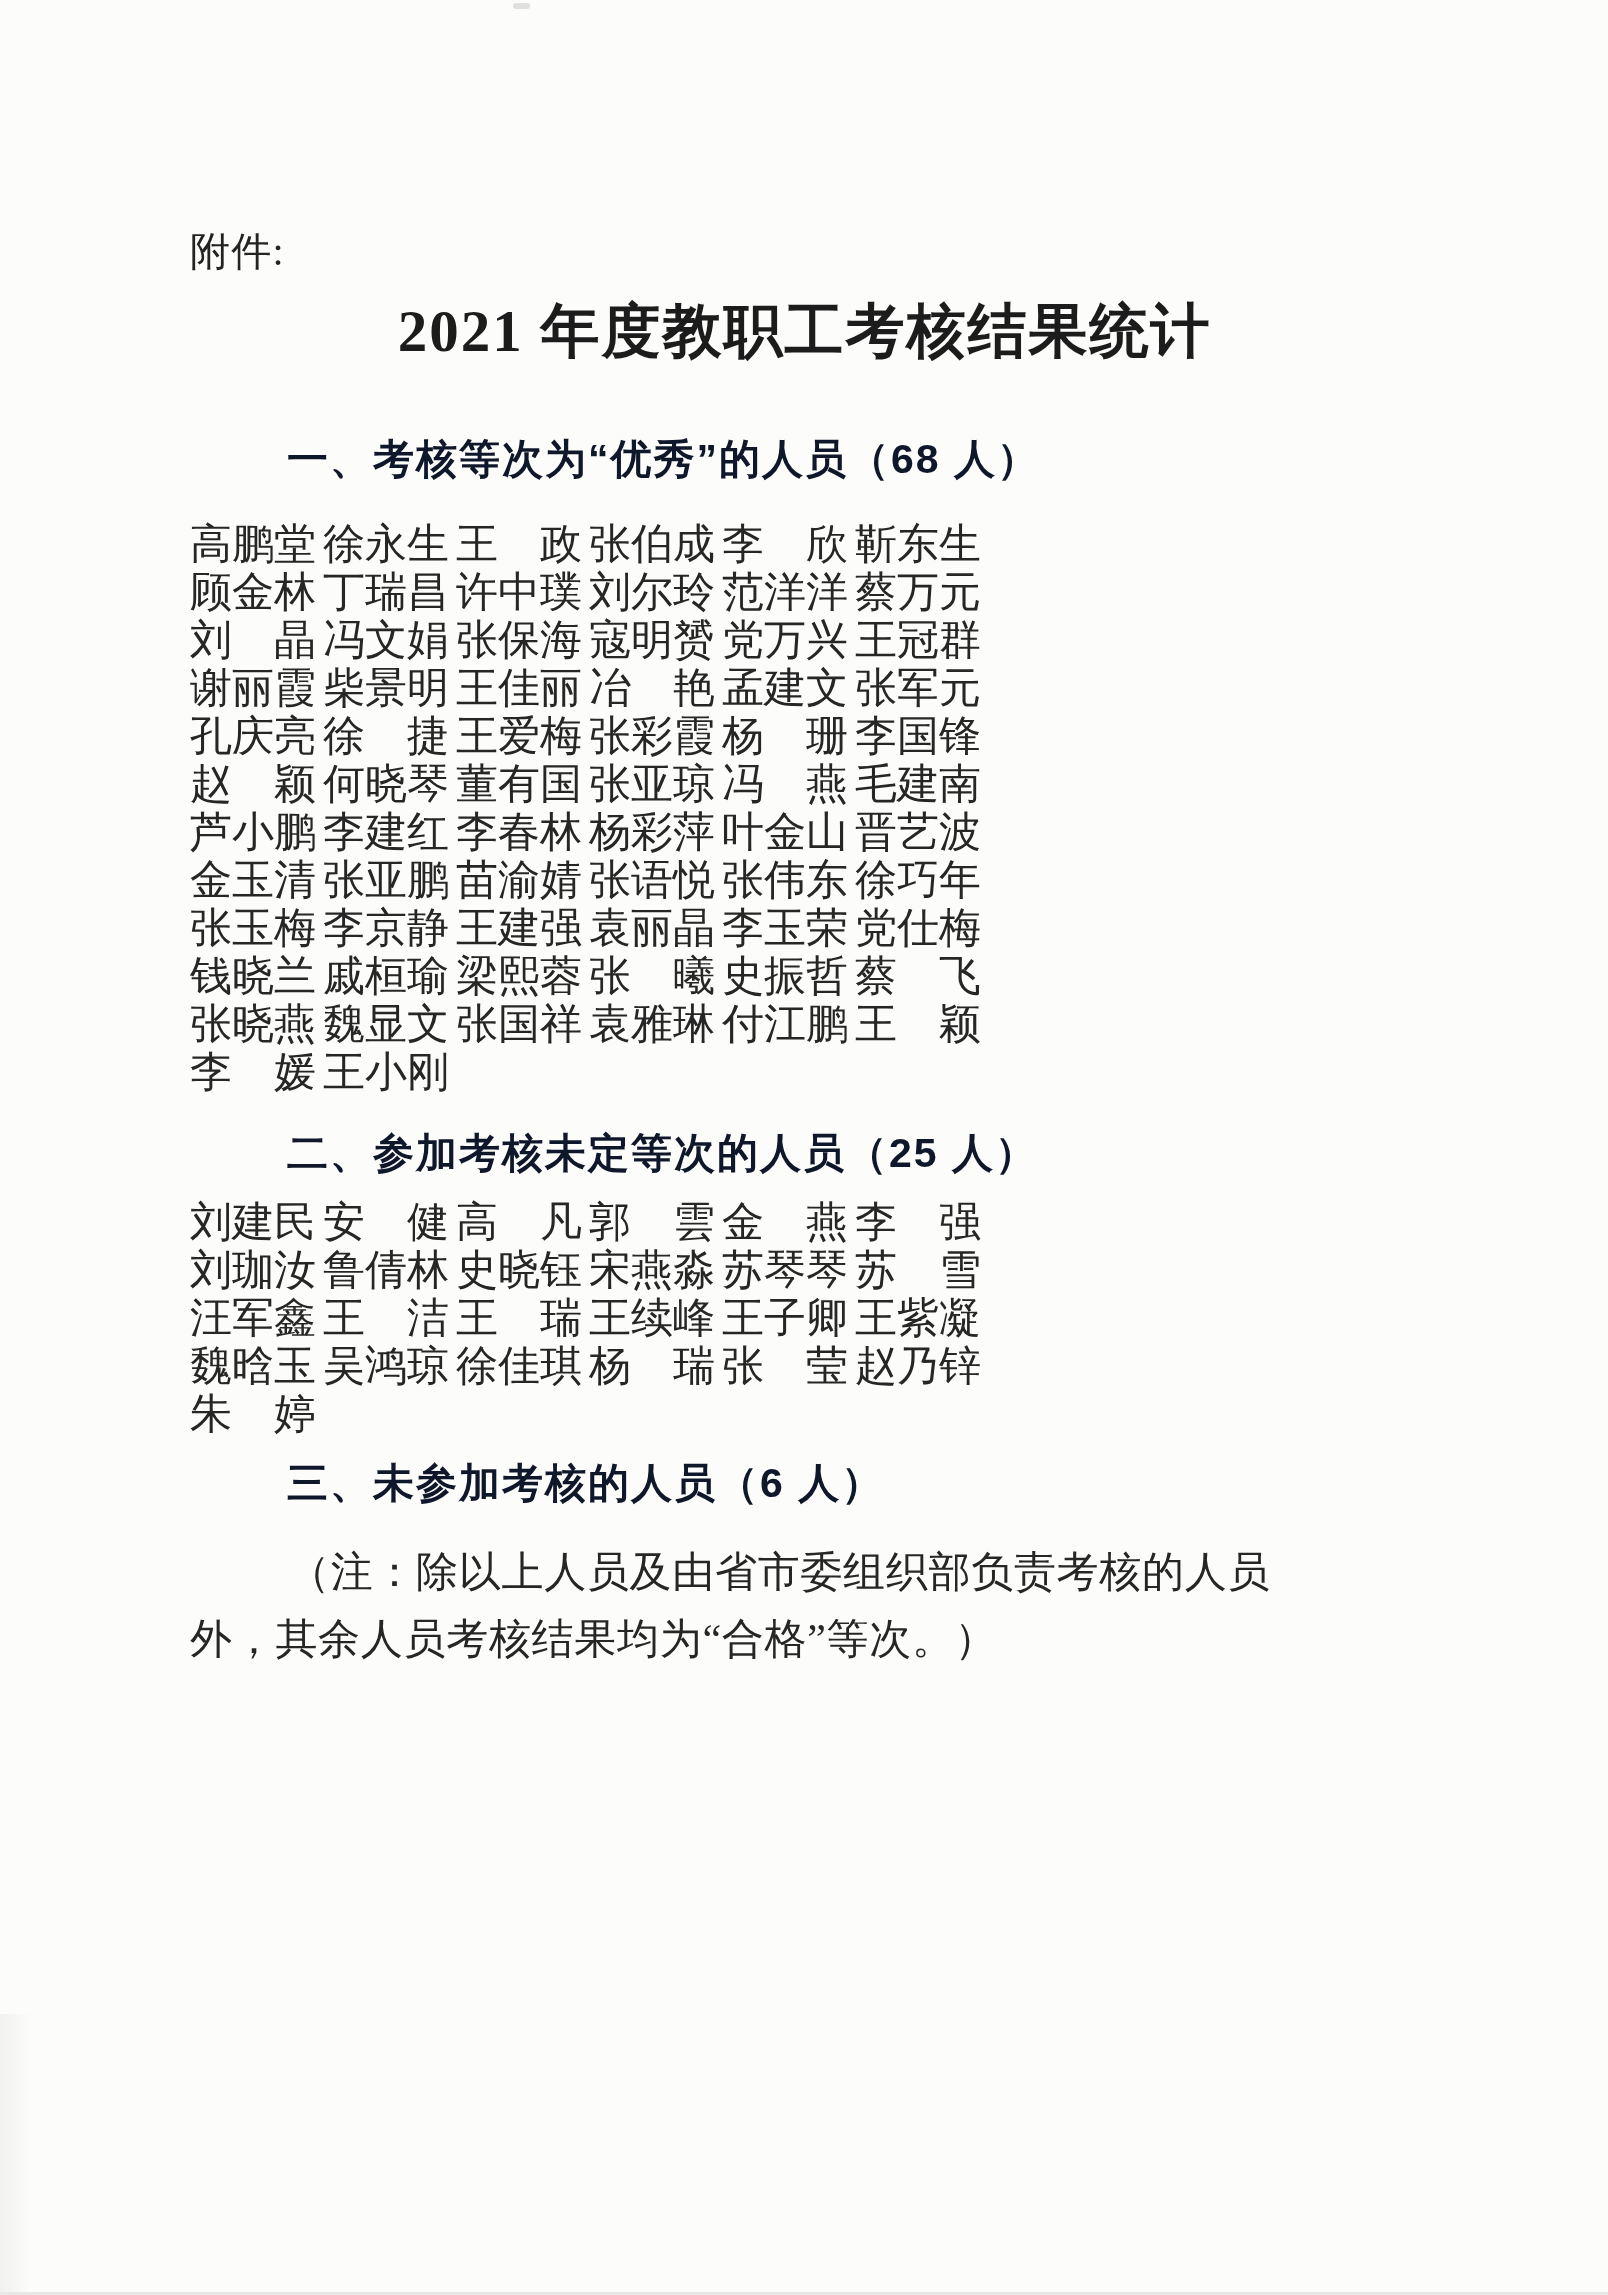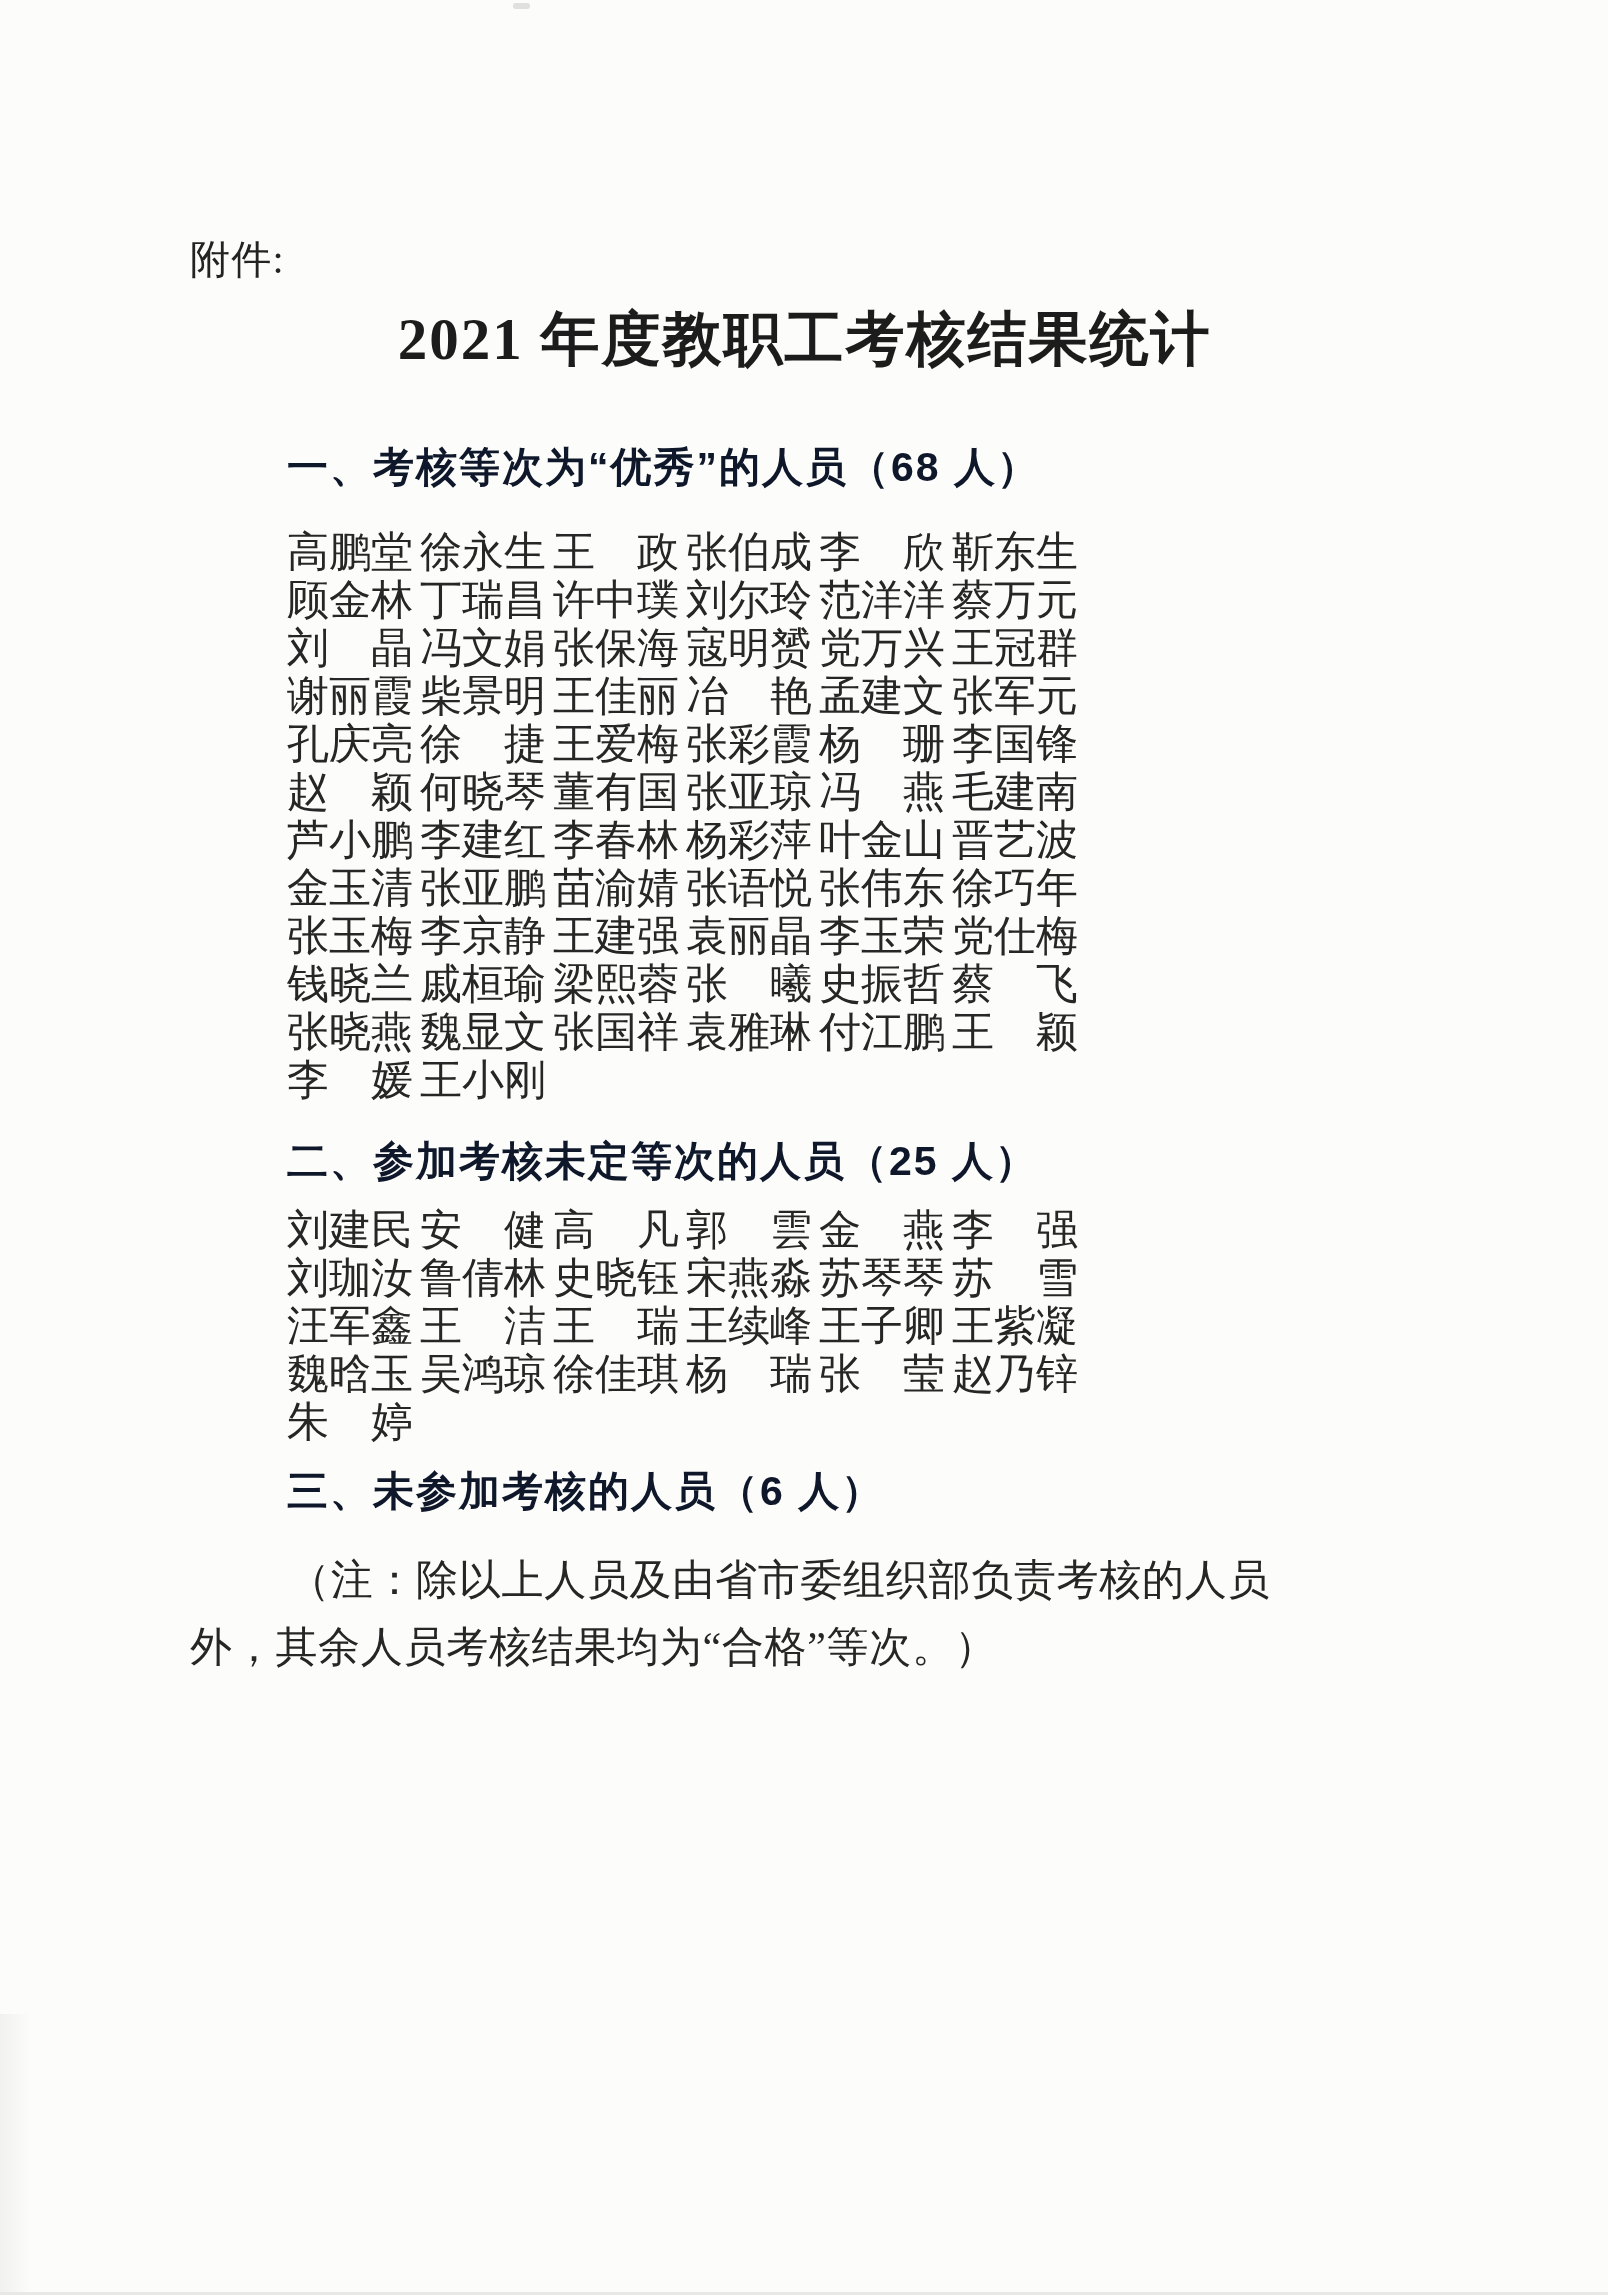--- a/index.html
+++ b/index.html
@@ -40,21 +40,21 @@
     left: 0;
     bottom: 0;
     width: 100%;
     height: 2.7px;
     background: #e8e8e6;
   }
 
   .content {
     position: absolute;
     left: 190px;
-    top: 16px;
+    top: 8px;
     width: 1229px;
   }
 
   .attachment {
     margin-top: 220px;
     font-size: 40px;
     line-height: 1.2;
     letter-spacing: 1.3px;
   }
 
@@ -76,21 +76,20 @@
     font-size: 41px;
     line-height: 1.13;
     letter-spacing: 2px;
     color: #0f172a;
   }
   .sec-heading.h1 { margin-top: 69px; }
   .sec-heading.h2 { margin-top: 37px; }
   .sec-heading.h3 { margin-top: 25px; }
 
   .name-grid {
-    margin-left: 97px;
     display: grid;
     grid-template-columns: repeat(6, 127px);
     column-gap: 48px;
     row-gap: 28px;
     justify-content: start;
     gap: 6px;
   }
   .name-grid.g1 { margin-top: 41px; }
   .name-grid.g2 { margin-top: 25px; }
   .name-grid.g3 { margin-top: 23.4px; }

